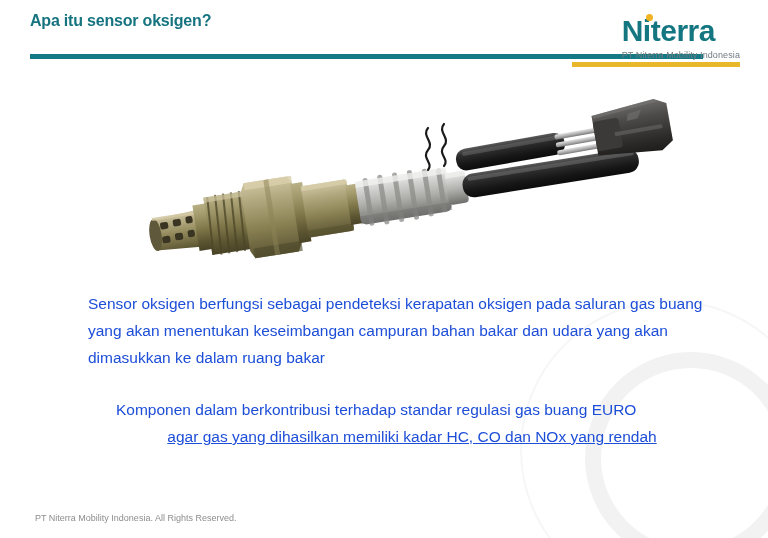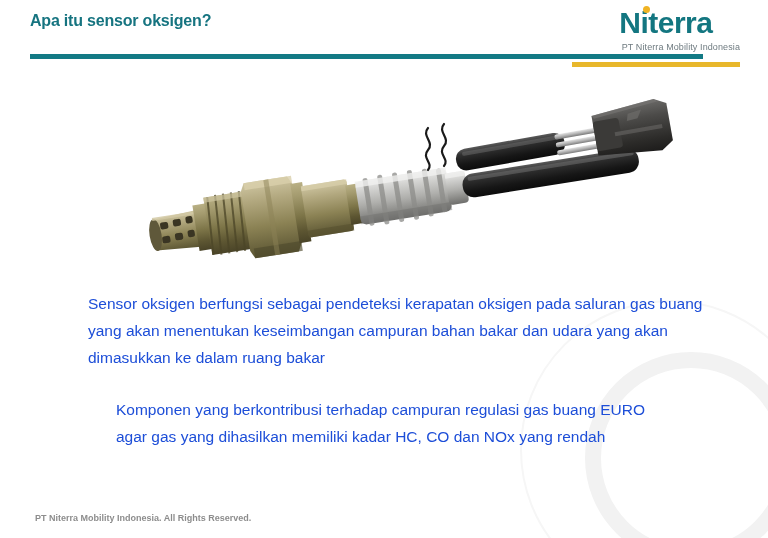--- a/index.html
+++ b/index.html
@@ -55,22 +55,22 @@
     font-size: 16px;
     font-weight: bold;
     color: #167480;
     letter-spacing: -0.2px;
     z-index: 5;
     white-space: nowrap;
   }
   .logo-wrap {
     position: absolute;
     right: 28px;
-    top: 8px;
-    text-align: center;
+    top: 16px;
+    text-align: left;
     z-index: 5;
   }
   .logo-name {
     font-size: 30px;
     font-weight: bold;
     color: #137680;
     letter-spacing: -0.5px;
     line-height: 1;
     position: relative;
     display: inline-block;
@@ -82,21 +82,20 @@
     border-radius: 50%;
     background: #f0b323;
     left: 24px;
     top: -2px;
   }
   .logo-sub {
     font-size: 9px;
     color: #6f7b80;
     margin-top: 4px;
     letter-spacing: 0.1px;
-    margin-left: 30px;
   }
   .rule-teal {
     position: absolute;
     left: 30px;
     top: 54px;
     width: 673px;
     height: 5px;
     background: #137a85;
     z-index: 4;
   }
@@ -132,28 +131,28 @@
     left: 88px;
     top: 290px;
     width: 616px;
   }
   .para-2 {
     left: 116px;
     top: 396px;
     width: 592px;
     text-align: justify;
   }
-  .para-2 .last-line { text-align: left; }
+  .para-2 .last-line { text-align: center; text-decoration: underline; }
 
   .footer-note {
     position: absolute;
     left: 35px;
     top: 513px;
     font-size: 9px;
-    font-weight: bold;
+    font-weight: normal;
     color: #8d8d8d;
     z-index: 5;
   }
 </style>
 </head>
 <body>
 
 <div class="slide">
 
   <div class="watermark-ring-2"></div>
@@ -290,19 +289,19 @@
       <rect x="596" y="58" width="26" height="30" rx="3" fill="#3b3a38"></rect>
       <path d="M632 56 L646 54 L641 62 L630 63 Z" fill="#6a6967" opacity="0.8"></path>
       <rect x="616" y="72" width="48" height="4" fill="#6d6c6a" opacity="0.55"></rect>
       <path d="M596 52 L660 46 L664 49 L598 55 Z" fill="#7a7977" opacity="0.55"></path>
     </g>
   </svg>
 
   <div class="para para-1">Sensor oksigen berfungsi sebagai pendeteksi kerapatan oksigen pada saluran gas buang yang akan menentukan keseimbangan campuran bahan bakar dan udara yang akan dimasukkan ke dalam ruang bakar</div>
 
   <div class="para para-2">
-    <span>Komponen yang berkontribusi terhadap campuran regulasi gas buang EURO</span>
+    <span>Komponen dalam berkontribusi terhadap standar regulasi gas buang EURO</span>
     <div class="last-line">agar gas yang dihasilkan memiliki kadar HC, CO dan NOx yang rendah</div>
   </div>
 
   <div class="footer-note">PT Niterra Mobility Indonesia. All Rights Reserved.</div>
 
 </div>
 
 </body></html>

